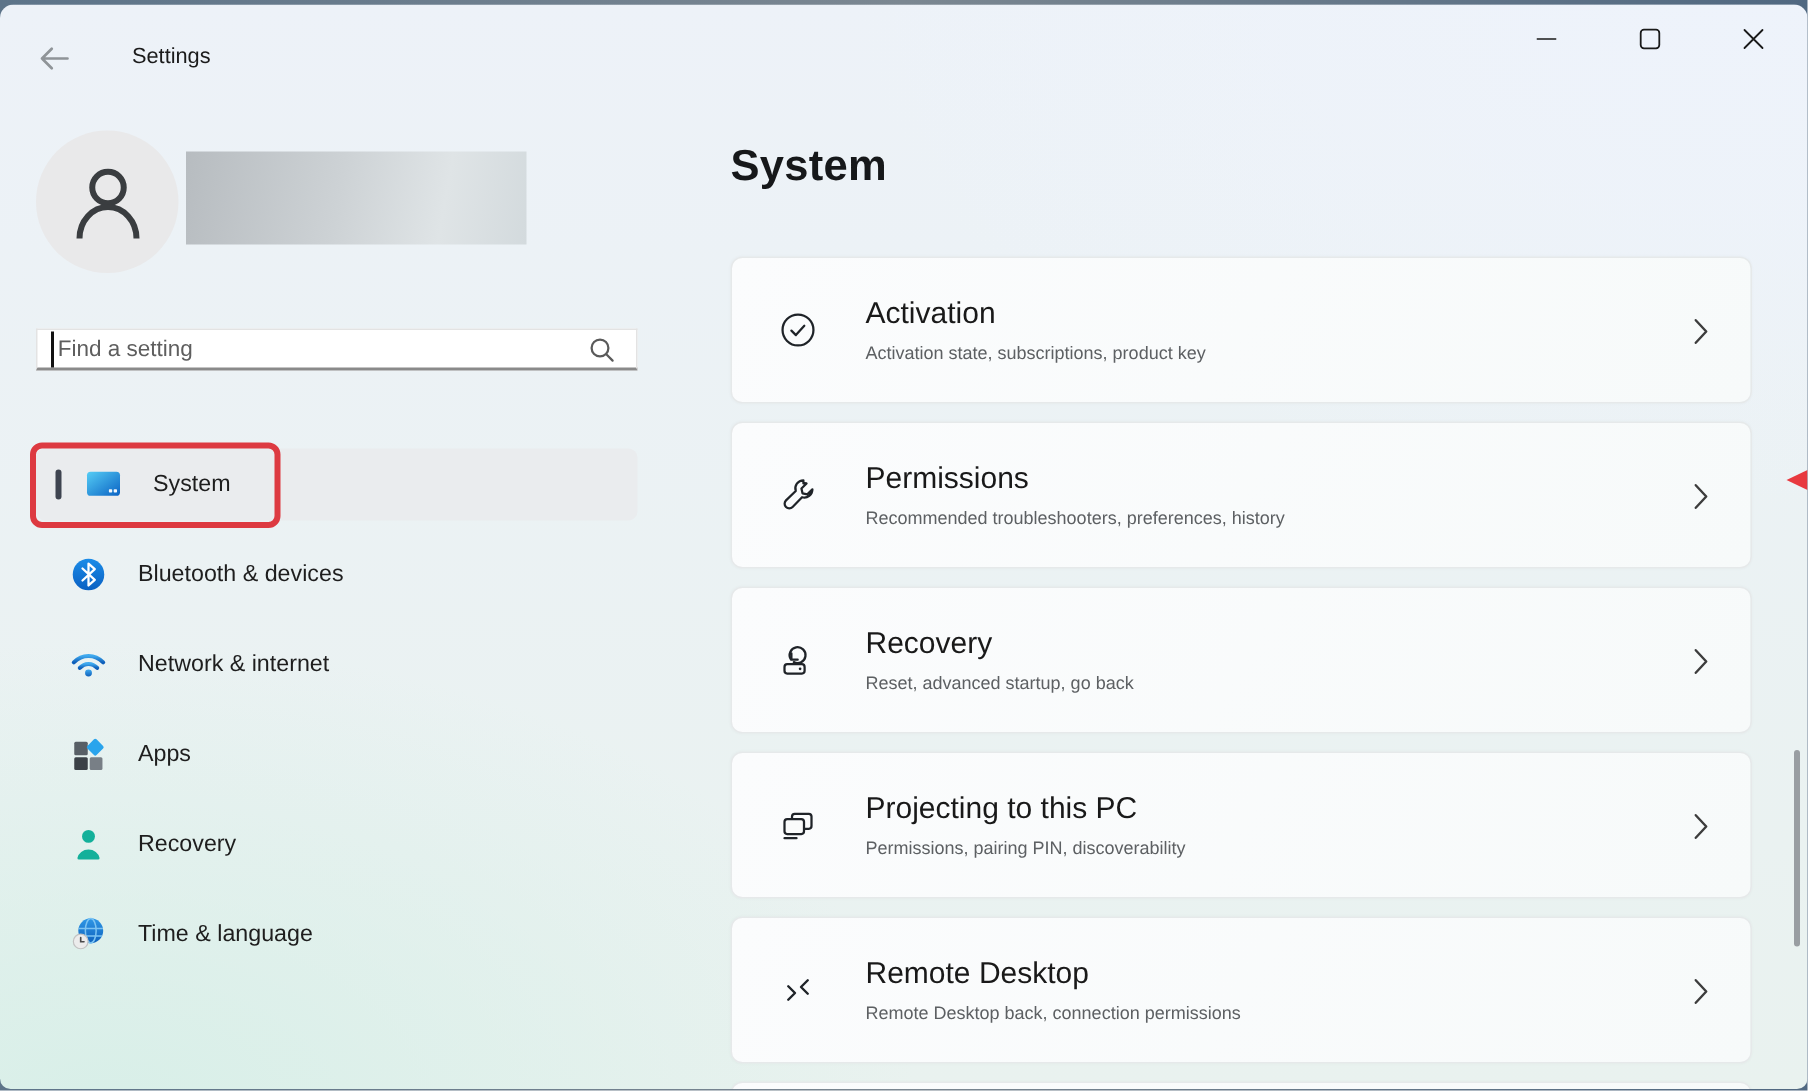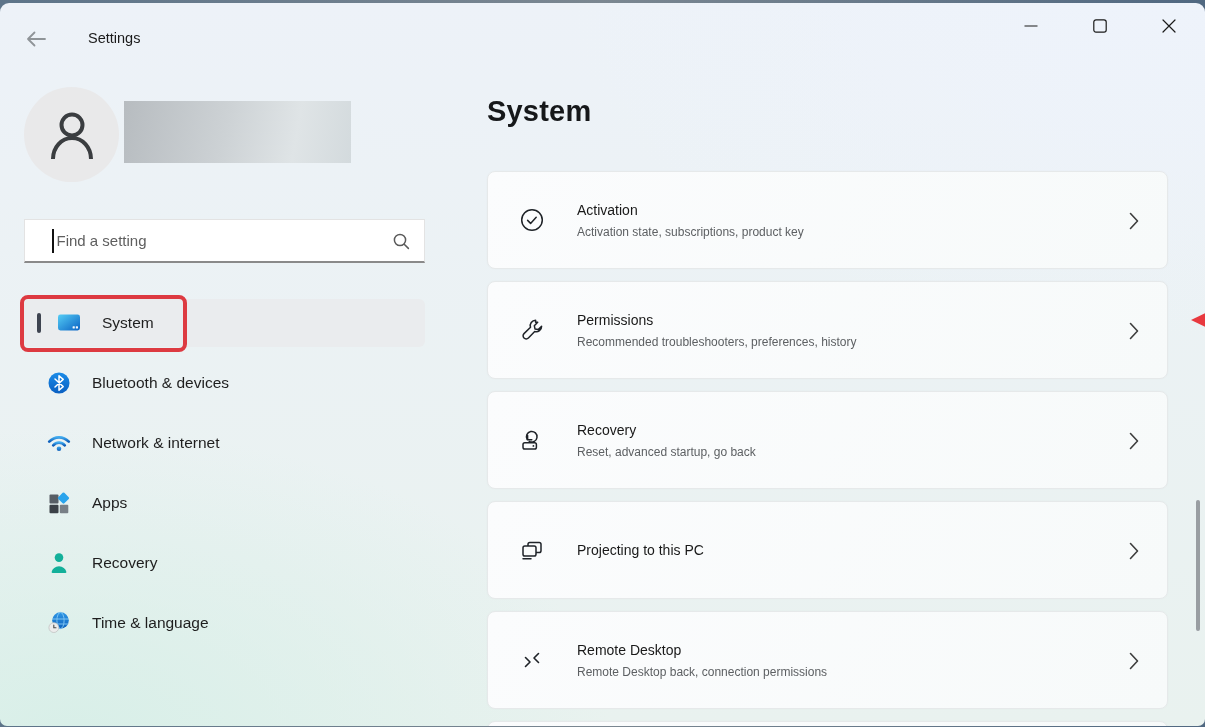--- a/index.html
+++ b/index.html
@@ -26,23 +26,23 @@
   .app-title { position:absolute; left:88px; top:27px; font-size:14.5px; color:#1b1b1b; }
   .win-controls { position:absolute; right:12px; top:2px; display:flex; gap:21px; }
   .win-btn { width:48px; height:42px; display:flex; align-items:center; justify-content:center; }
 
   
   .sidebar { position:absolute; left:0; top:64px; width:450px; bottom:0; }
   .avatar { position:absolute; left:24px; top:20px; width:95px; height:95px; border-radius:50%;
     background:#e9e9ea; display:flex; align-items:center; justify-content:center; }
   .redacted-name { position:absolute; left:124px; top:34px; width:227px; height:62px;
     background:linear-gradient(100deg,#b7bcc0 0%,#cdd2d5 45%,#dfe4e6 75%,#d3dadd 100%); }
-  .searchbox { position:absolute; left:24px; top:152px; width:401px; height:44px;
+  .searchbox { position:absolute; left:24px; top:152px; width:401px; height:28px;
     background:#ffffff; border:1px solid #e3e3e3; border-bottom:2px solid #8a8a8a;
-    border-radius:0; display:flex; align-items:center;padding-left:18px; }
+    border-radius:0; display:flex; align-items:center; }
   .searchbox .caret { width:1.5px; height:24px; background:#111; margin-left:9px; }
   .searchbox input { flex:1; border:none; outline:none; background:transparent;
     font-family:"Liberation Sans",sans-serif; font-size:15px; color:#3a3a3a; padding-left:3px; }
   .searchbox input::placeholder { color:#5e5e5e; opacity:1; }
   .search-icon { margin-right:14px; }
 
   .nav { position:absolute; left:24px; top:232px; width:401px; }
   .nav-item { position:relative; height:48px; margin-bottom:12px; border-radius:6px;
     display:flex; align-items:center; padding-left:22px; cursor:pointer; }
   .nav-item.selected { background:#eaecee; }
@@ -58,21 +58,21 @@
   
   .main { position:absolute; left:487px; top:64px; right:0; bottom:0; }
   .page-title { position:absolute; left:0; top:28px; font-size:29px; font-weight:700;
     color:#16181a; letter-spacing:.2px; }
   .cards { position:absolute; left:0; top:104px; width:681px; }
   .card { position:relative; height:98px; margin-bottom:12px; border-radius:8px;
     background:linear-gradient(120deg,#fbfcfd,#f7fafa); border:1px solid #e6e9ea;
     display:flex; align-items:center; cursor:pointer; box-shadow:0 0 2px rgba(0,0,0,.03); }
   .card-icon { width:28px; height:28px; margin-left:30px; flex:0 0 28px; color:#1f2328; }
   .card-text { margin-left:31px; }
-  .card-title { font-size:14px; color:#191919; }
+  .card-title { font-size:20px; color:#191919; }
   .card-sub { font-size:12px; color:#5d6063; margin-top:7px; }
   .card-chevron { position:absolute; right:26px; top:39px; }
   .card.partial { height:12px; margin-bottom:0; border-radius:8px 8px 0 0; }
 
   
   .red-arrow { position:absolute; left:704px; top:244px; pointer-events:none; }
   .red-arrow .head { position:absolute; left:0; top:0; width:0; height:0;
     border-top:9px solid transparent; border-bottom:9px solid transparent;
     border-right:19px solid #e8393f; }
 
@@ -268,20 +268,21 @@
       </div>
 
       <div class="card">
         <svg class="card-icon" viewBox="0 0 28 28" fill="none" stroke="currentColor" stroke-width="1.5" stroke-linecap="round" stroke-linejoin="round">
           <rect x="10" y="6.5" width="13" height="10" rx="1.8"></rect>
           <rect x="5" y="10" width="13" height="10" rx="1.8" fill="#fafbfb"></rect>
           <path d="M5 22.8 h8"></path>
         </svg>
         <div class="card-text">
           <div class="card-title">Projecting to this PC</div>
+          <div class="card-sub">Permissions, pairing PIN, discoverability</div>
         </div>
         <svg class="card-chevron" width="14" height="20" viewBox="0 0 14 20" fill="none" stroke="#3d3d3d" stroke-width="1.6" stroke-linecap="round" stroke-linejoin="round">
             <path d="M3.5 2.5 L10.5 10 L3.5 17.5"></path>
           </svg>
       </div>
 
       <div class="card">
         <svg class="card-icon" viewBox="0 0 28 28" fill="none" stroke="currentColor" stroke-width="1.6" stroke-linecap="round" stroke-linejoin="round">
           <path d="M7.5 11.5 L12 16 L7.5 20.5"></path>
           <path d="M20.5 7.5 L16 12 L20.5 16.5"></path>

